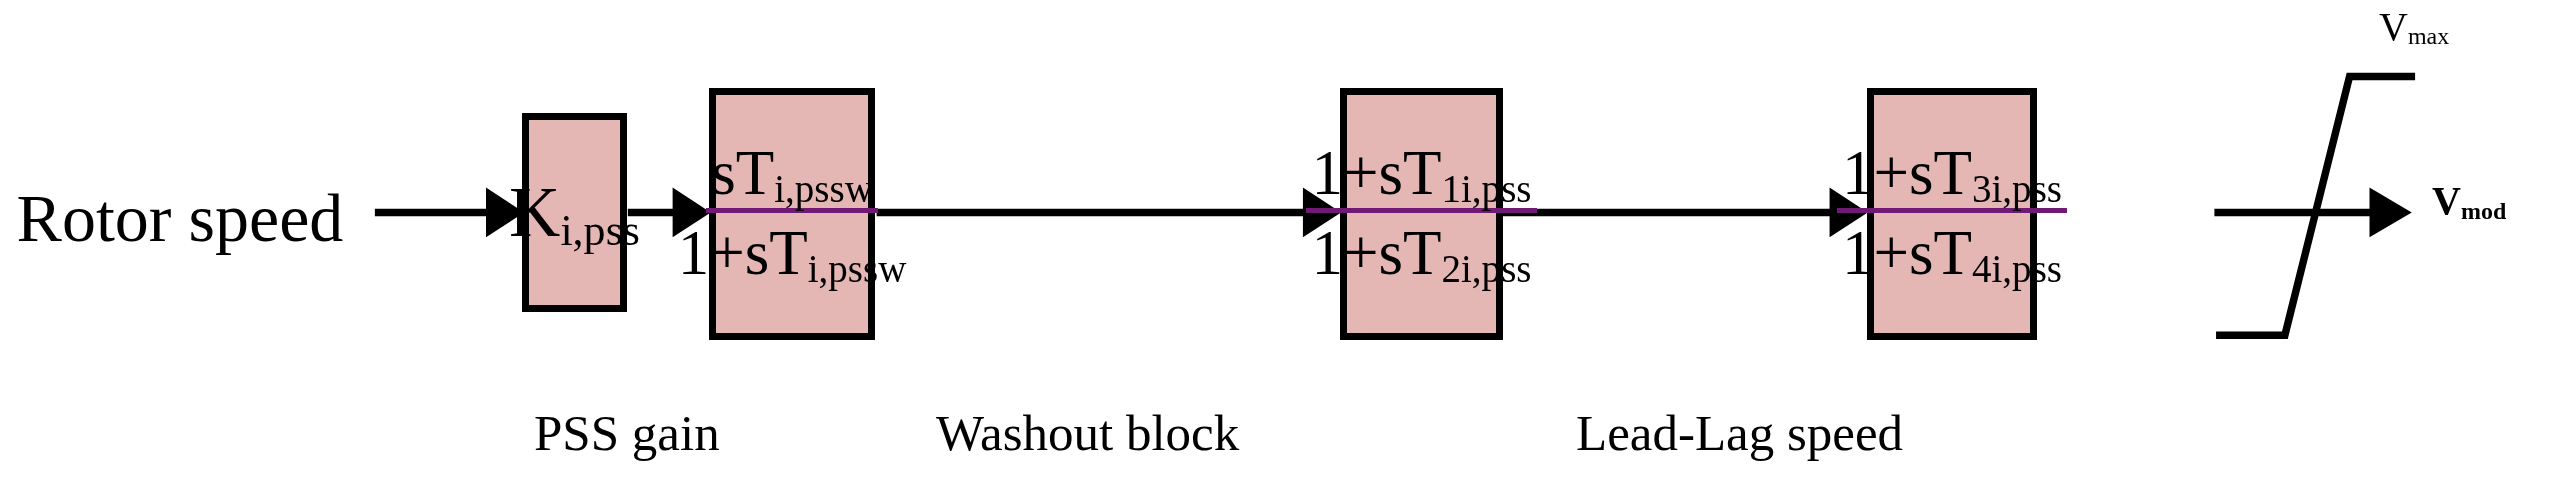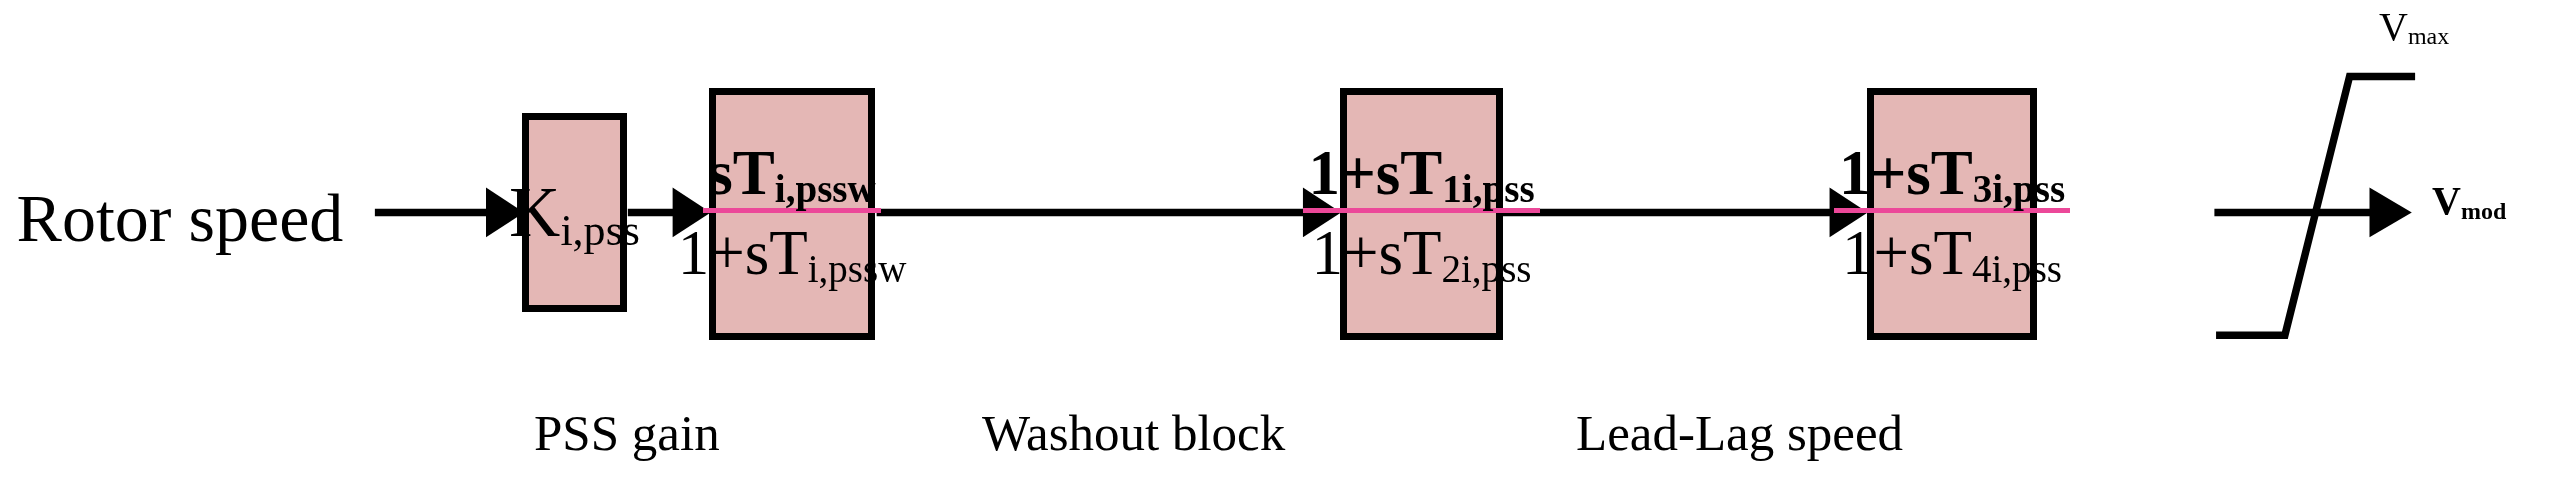--- a/index.html
+++ b/index.html
@@ -34,24 +34,23 @@
   .frac{
     display:flex;
     flex-direction:column;
     align-items:center;
     white-space:nowrap;
   }
   .num{
     font-size:63px;
     line-height:1.04;
     padding:0 5px 1.7px 5px;
-    border-bottom:5px solid #ec4899;
+    border-bottom:5px solid #701a75;
     display:flex;
     align-items:baseline;
-    font-weight:bold;
   }
   .den{
     font-size:63px;
     line-height:1.04;
     padding-top:8.3px;
     display:flex;
     align-items:baseline;
   }
   .sub{
     font-size:0.62em;
@@ -158,18 +157,18 @@
     <span>V</span><span class="portsub">max</span>
   </div>
 
 
   <div class="lbl port" style="left:2432px; top:181px;font-weight:bold;">
     <span>V</span><span class="portsub">mod</span>
   </div>
 
   <div class="lbl cap" style="left:534px; top:408px;">PSS gain</div>
 
-  <div class="lbl cap" style="left:936px; top:408px;margin-left:46px;">Washout block</div>
+  <div class="lbl cap" style="left:936px; top:408px;">Washout block</div>
 
   <div class="lbl cap" style="left:1576px; top:408px;">Lead-Lag speed</div>
 
 </div>
 
 
 </body></html>

